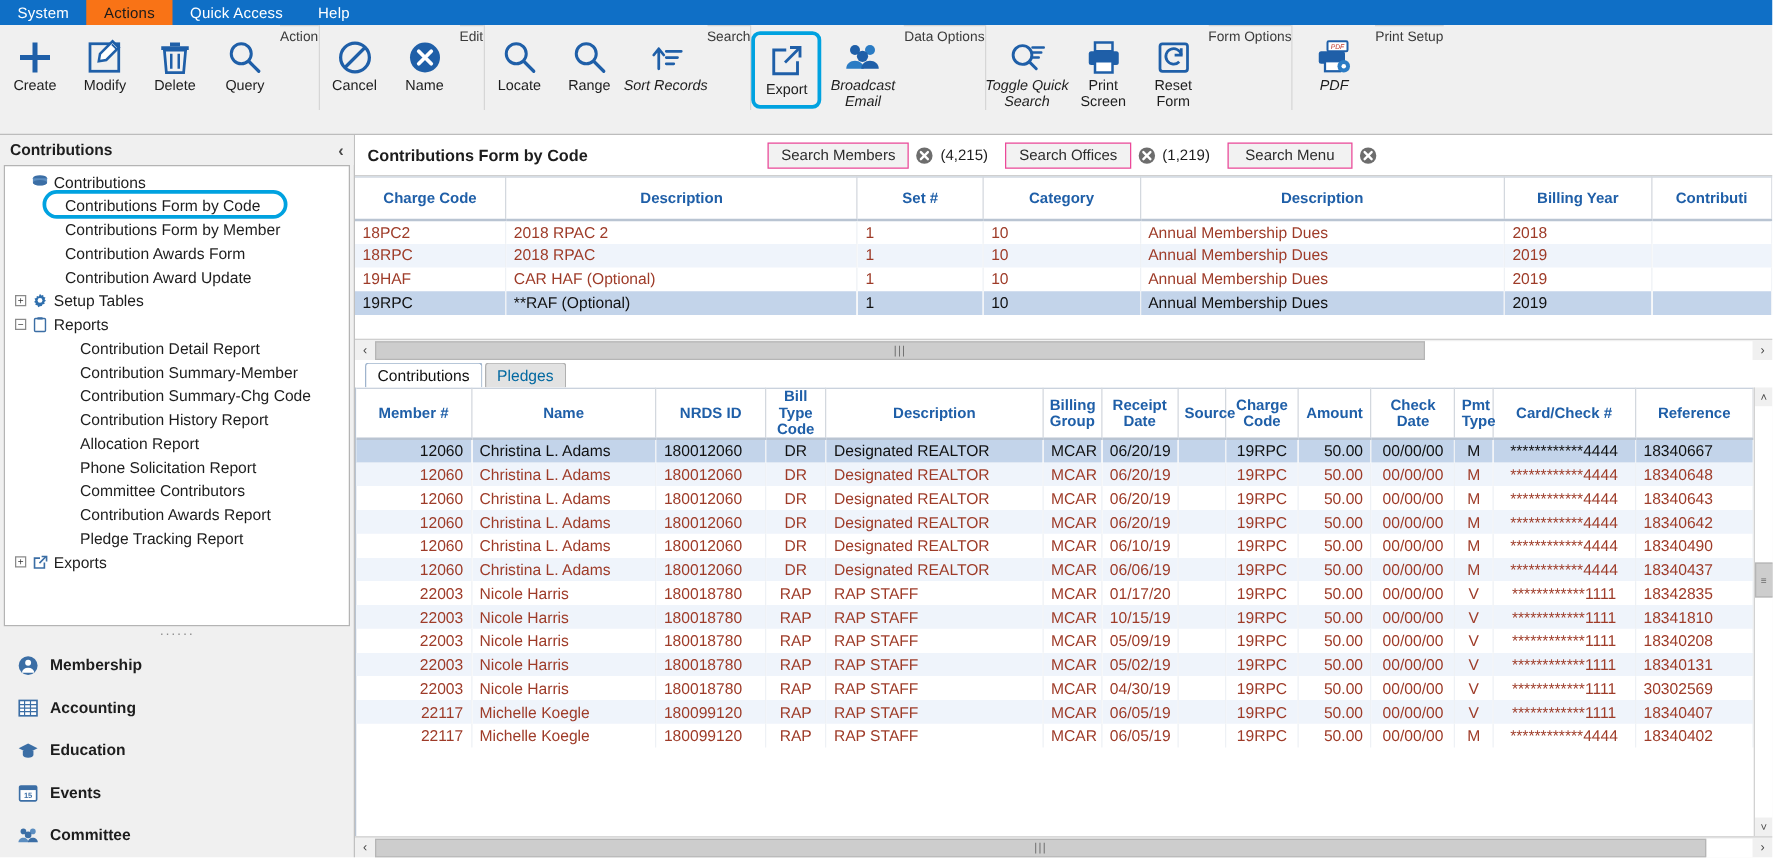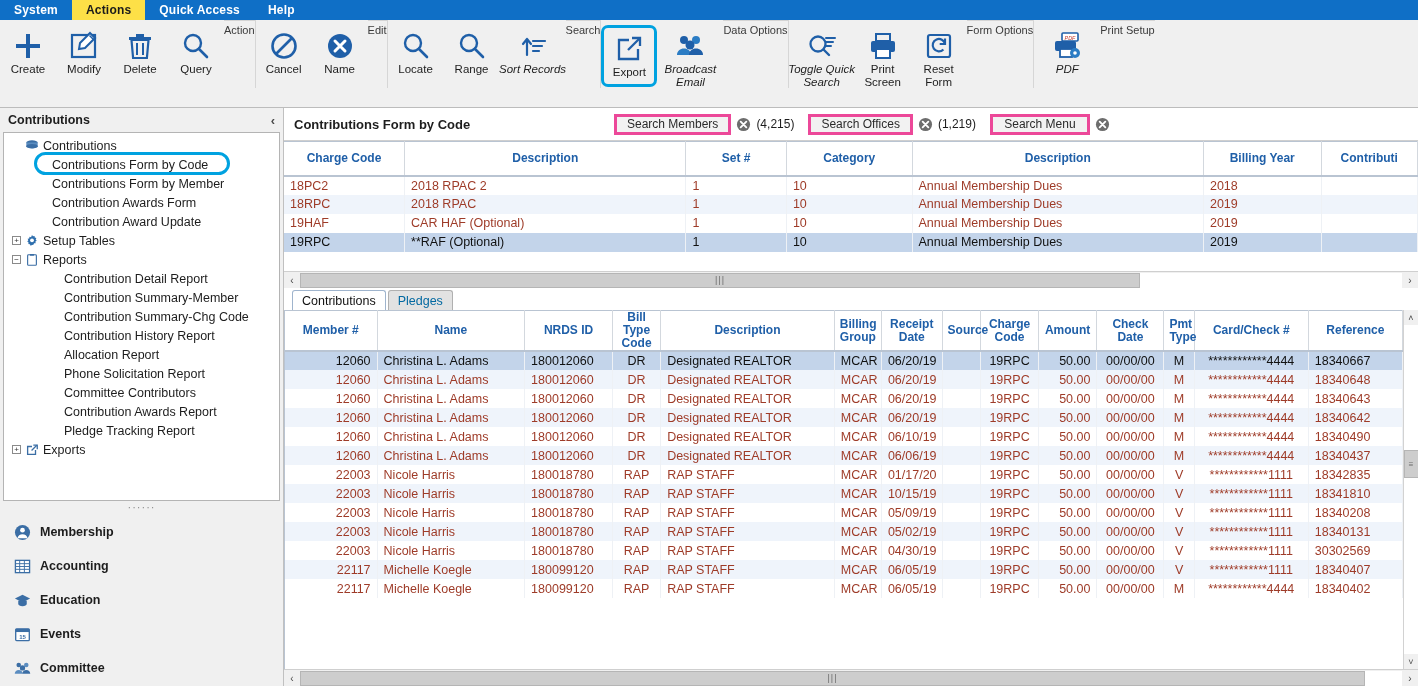--- a/index.html
+++ b/index.html
@@ -12,24 +12,24 @@
     background: #ffffff;
   }
   #app { width: 1418px; height: 686px; position: relative; display: flex; flex-direction: column; }
 
   
   .menubar {
     height: 20px; background: #0f6fc6; display: flex; align-items: stretch;
     flex: none;
   }
   .menubar .mi {
-    padding: 0 14px; color: #ffffff; font-weight: bold; font-size: 12px;
+    padding: 0 14px; color: #ffffff; font-weight: normal; font-size: 12px;
     display: flex; align-items: center; letter-spacing: .2px;
   }
-  .menubar .mi.active { background: #fde047; color: #1b1b1b; }
+  .menubar .mi.active { background: #f97316; color: #1b1b1b; }
 
   
   .ribbon {
     height: 88px; background: #f0f0f0; border-bottom: 1px solid #bcbcbc;
     display: flex; position: relative; flex: none;
   }
   .rgroup { display: flex; flex-direction: row; position: relative; }
   .rgroup .items { display: flex; align-items: flex-start; padding-top: 5px; height: 68px; }
   .rgroup .glabel {
     text-align: center; font-size: 11px; color: #3a3a3a; height: 20px;
@@ -98,21 +98,21 @@
 
   
   .content { flex: 1 1 auto; min-width: 0; display: flex; flex-direction: column; background: #ffffff; }
   .c-head {
     height: 33px; display: flex; align-items: center; flex: none;
     border-bottom: 1px solid #cfcfcf; background: #ffffff;
   }
   .c-title { font-weight: bold; font-size: 13px; color: #1d1d1d; padding-left: 10px; min-width: 330px; }
   .searchgrp { display: flex; align-items: center; gap: 5px; margin-right: 14px; }
   .sbtn {
-    border: 3px solid #ec4899; background: #f2f2f2; color: #2b2b2b;
+    border: 1px solid #ec4899; background: #f2f2f2; color: #2b2b2b;
     font-size: 12px; height: 21px; padding: 0 10px; display: flex;
     align-items: center; justify-content: center; min-width: 100px;
   }
   .xcirc { width: 15px; height: 15px; flex: none; }
   .cnt { font-size: 12px; color: #1d1d1d; }
 
   
   .grid-top { flex: none; height: 147px; display: flex; flex-direction: column; background:#fff; }
   .gwrap { flex: 1 1 auto; overflow: hidden; position: relative; }
   table.g { border-collapse: collapse; table-layout: fixed; width: 100%; }

